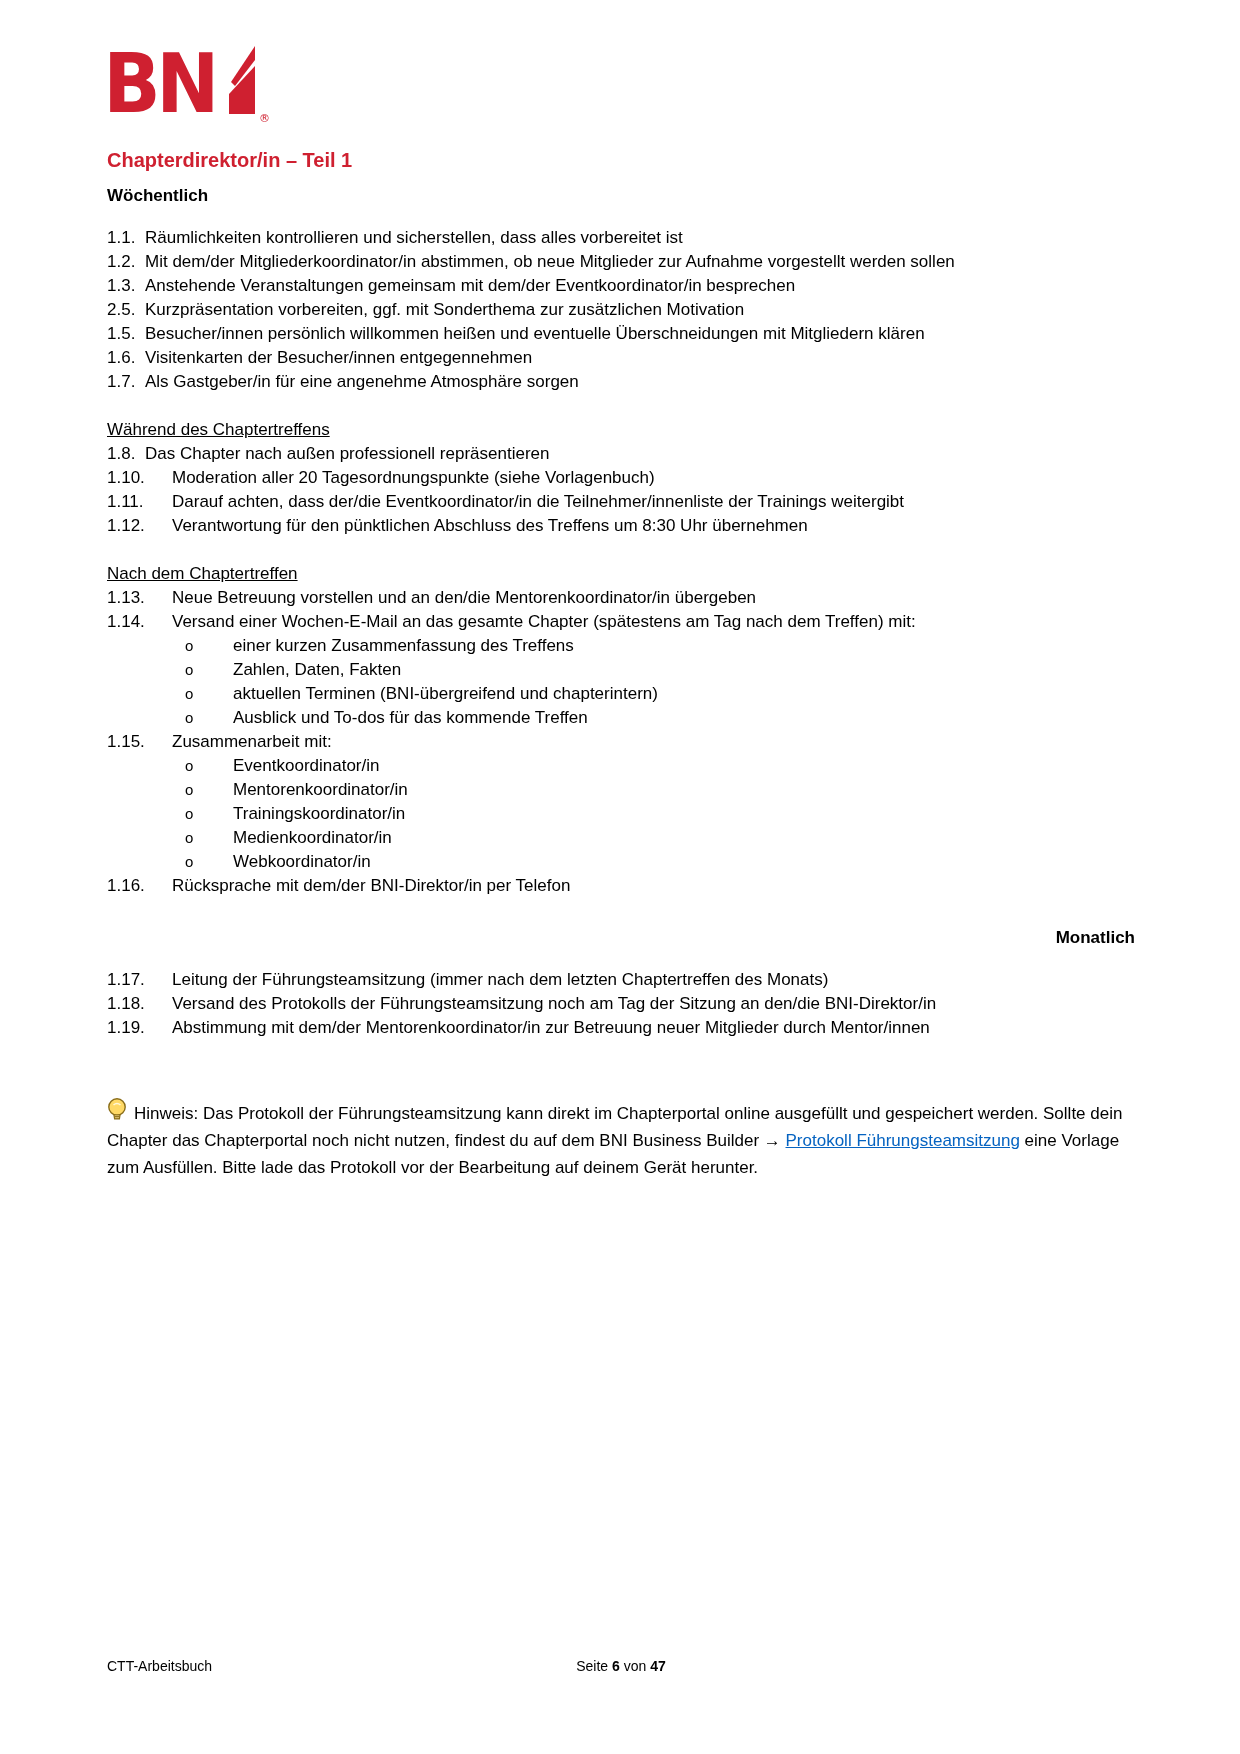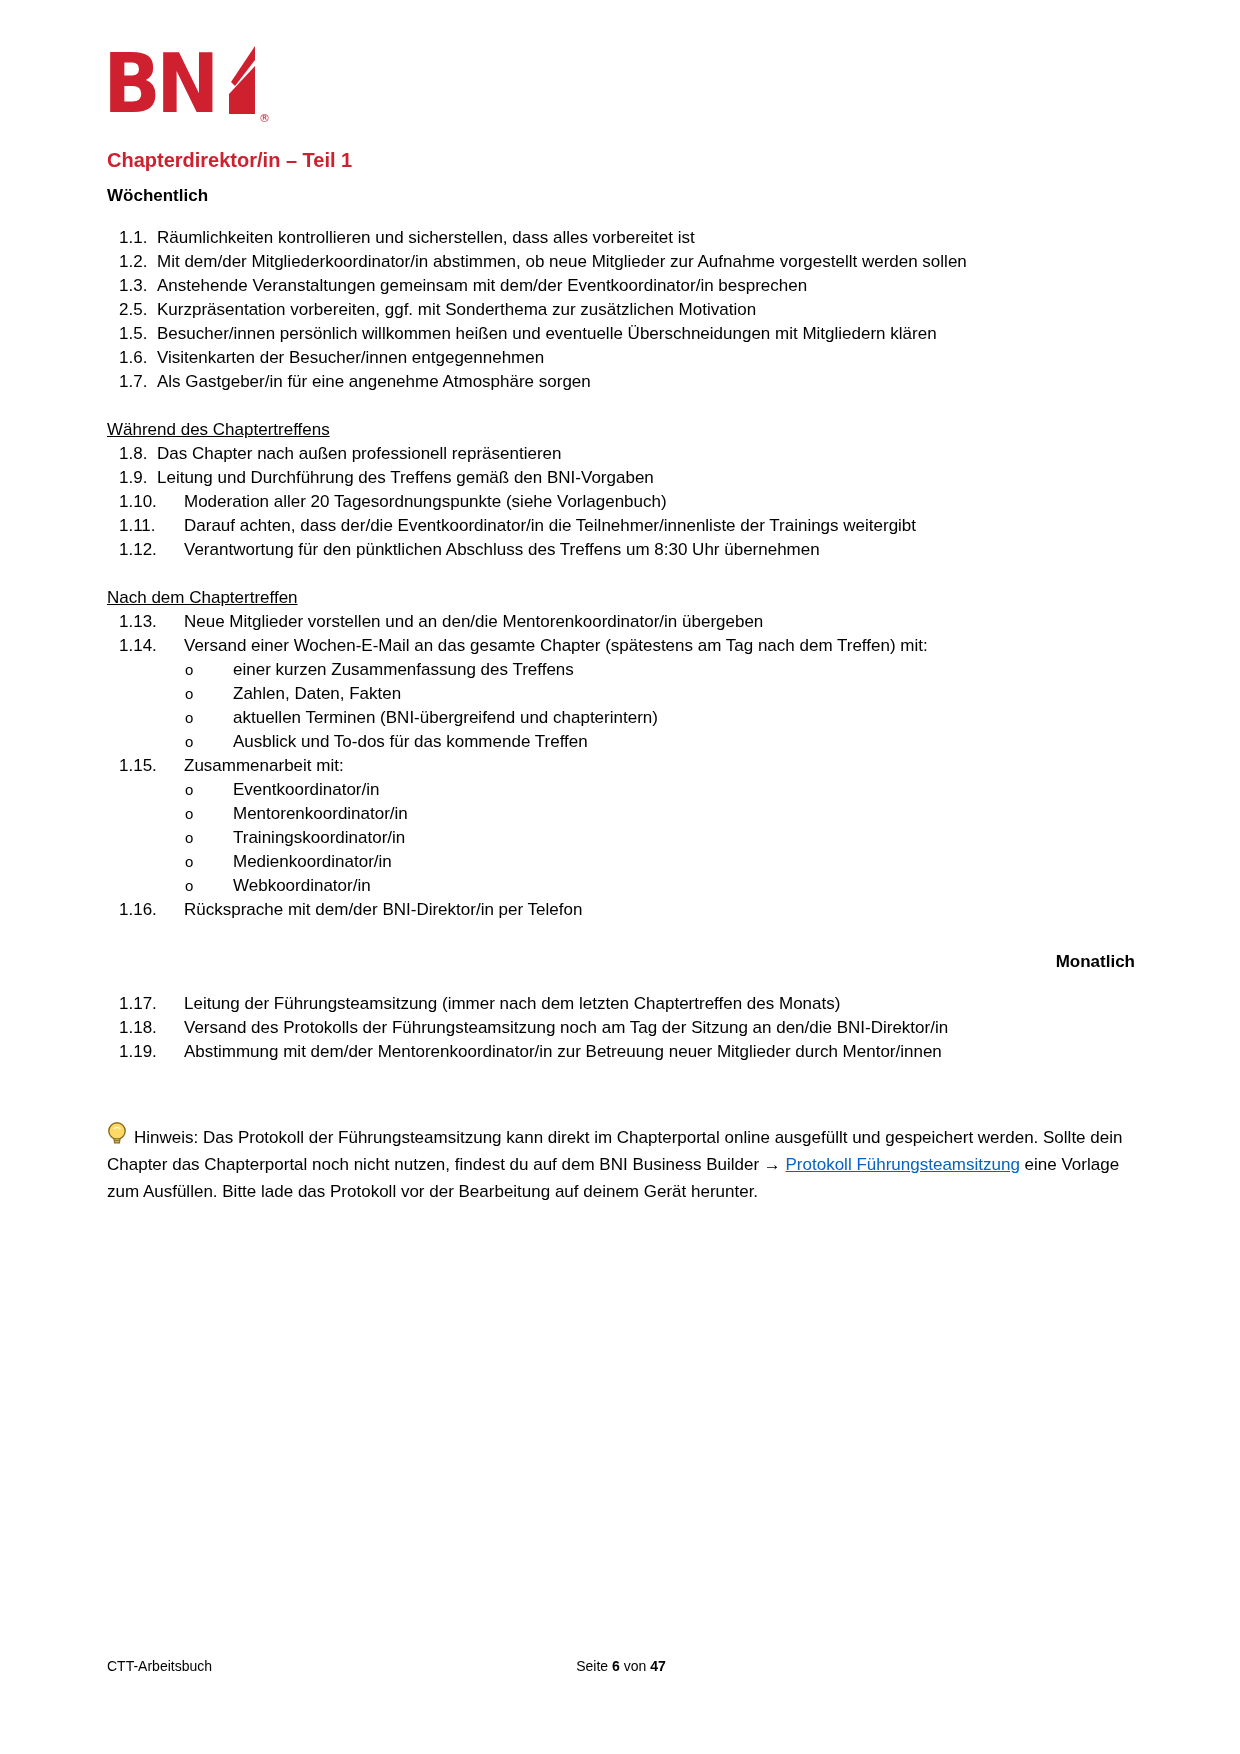--- a/index.html
+++ b/index.html
@@ -9,21 +9,21 @@
     font-family:"Liberation Sans",sans-serif;font-size:17px;color:#000;
     overflow:hidden;
   }
   .content{position:absolute;left:107px;top:0;width:1028px;}
   .logo-wrap{margin-top:44px;height:80px;}
   .doc-title{color:var(--brand);font-weight:bold;font-size:20px;margin:24px 0 12px 0;line-height:24px;}
   .section-heading{font-weight:bold;font-size:17px;line-height:24px;margin:0 0 18px 0;}
   .section ~ .section .section-heading{margin-top:28px;text-align:right;}
   .group-title{text-decoration:underline;line-height:24px;margin-top:24px;}
   .group.no-title{margin-top:6px;}
-  .item{display:flex;line-height:24px;margin-left:12px;}
+  .item{display:flex;line-height:24px;}
   .num{flex:0 0 38px;}
   .num.wide{flex-basis:65px;}
   .item .txt{flex:1;}
   .subitem{display:flex;line-height:24px;margin-left:78px;}
   .marker{flex:0 0 48px;font-size:15px;}
   .hint{margin-top:57px;line-height:27px;}
   .hint-link{color:var(--link);text-decoration:underline;cursor:pointer;}
   .bulb{display:inline-block;vertical-align:-6px;margin-right:7px;}
   .footer{position:absolute;left:107px;top:1657px;width:1028px;font-size:14px;line-height:18px;}
   .footer-center{position:absolute;left:50%;transform:translateX(-50%);top:0;white-space:nowrap;}
@@ -81,41 +81,37 @@
             <span class="txt">Als Gastgeber/in für eine angenehme Atmosphäre sorgen</span>
           </div>
         </div>
         <div class="group">
           <div class="group-title">Während des Chaptertreffens</div>
           <div class="item">
             <span class="num">1.8.</span>
             <span class="txt">Das Chapter nach außen professionell repräsentieren</span>
           </div>
           <div class="item">
-            <span class="num">1.9.</span>
-            <span class="txt">Leitung und Durchführung des Treffens gemäß den BNI-Vorgaben</span>
-          </div>
-          <div class="item">
             <span class="num wide">1.10.</span>
             <span class="txt">Moderation aller 20 Tagesordnungspunkte (siehe Vorlagenbuch)</span>
           </div>
           <div class="item">
             <span class="num wide">1.11.</span>
             <span class="txt">Darauf achten, dass der/die Eventkoordinator/in die Teilnehmer/innenliste der Trainings weitergibt</span>
           </div>
           <div class="item">
             <span class="num wide">1.12.</span>
             <span class="txt">Verantwortung für den pünktlichen Abschluss des Treffens um 8:30 Uhr übernehmen</span>
           </div>
         </div>
         <div class="group">
           <div class="group-title">Nach dem Chaptertreffen</div>
           <div class="item">
             <span class="num wide">1.13.</span>
-            <span class="txt">Neue Mitglieder vorstellen und an den/die Mentorenkoordinator/in übergeben</span>
+            <span class="txt">Neue Betreuung vorstellen und an den/die Mentorenkoordinator/in übergeben</span>
           </div>
           <div class="item">
             <span class="num wide">1.14.</span>
             <span class="txt">Versand einer Wochen-E-Mail an das gesamte Chapter (spätestens am Tag nach dem Treffen) mit:</span>
           </div>
           <div class="subitem">
             <span class="marker">o</span>
             <span class="txt">einer kurzen Zusammenfassung des Treffens</span>
           </div>
           <div class="subitem">

